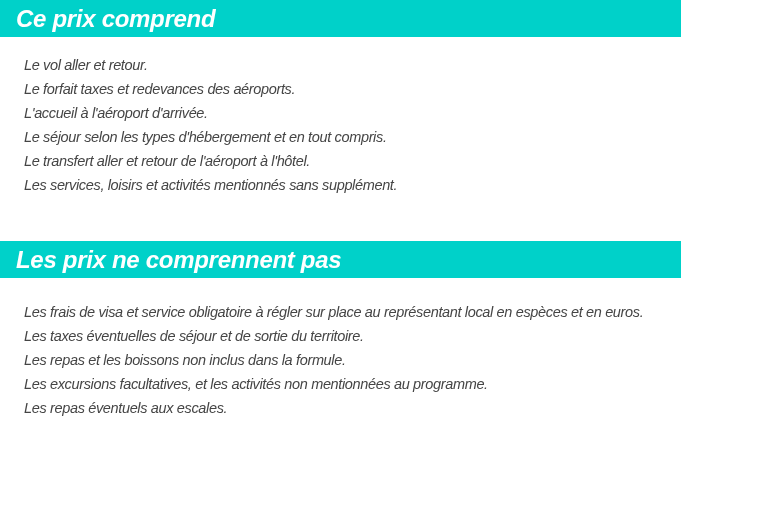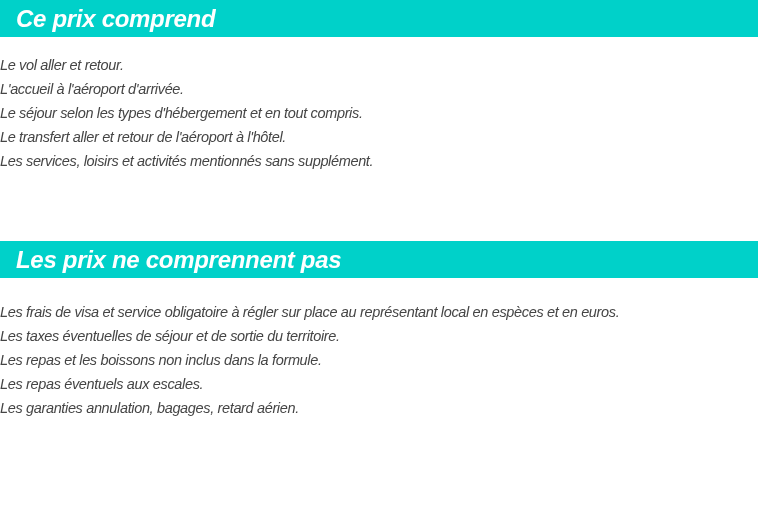--- a/index.html
+++ b/index.html
@@ -10,21 +10,21 @@
     body {
       width: 758px;
       height: 532px;
       overflow: hidden;
       position: relative;
       font-family: "Liberation Sans", "DejaVu Sans", sans-serif;
     }
     .section-header {
       position: absolute;
       left: 0;
-      width: 758px;
+      width: 681px;
       height: 37px;
       background: #00d1c9;
       box-sizing: border-box;
       padding-left: 16px;
       display: flex;
       align-items: center;
     }
     .section-title {
       color: #ffffff;
       font-style: italic;
@@ -46,40 +46,42 @@
     #list-included { top: 53px; }
     #list-excluded { top: 300px; }
     .item-list li {
       height: 24px;
       line-height: 24px;
       font-size: 14.5px;
       font-style: italic;
       color: #454545;
       white-space: nowrap;
       letter-spacing: -0.35px;
+      margin-left: 24px;
     }
   </style>
 </head>
 <body>
 
 <div class="section-header" id="header-included">
   <span class="section-title">Ce prix comprend</span>
 </div>
 
 <ul class="item-list" id="list-included">
   <li>Le vol aller et retour.</li>
+  <li>Le forfait taxes et redevances des aéroports.</li>
   <li>L'accueil à l'aéroport d'arrivée.</li>
   <li>Le séjour selon les types d'hébergement et en tout compris.</li>
   <li>Le transfert aller et retour de l'aéroport à l'hôtel.</li>
   <li>Les services, loisirs et activités mentionnés sans supplément.</li>
 </ul>
 
 <div class="section-header" id="header-excluded">
   <span class="section-title">Les prix ne comprennent pas</span>
 </div>
 
 <ul class="item-list" id="list-excluded">
   <li>Les frais de visa et service obligatoire à régler sur place au représentant local en espèces et en euros.</li>
   <li>Les taxes éventuelles de séjour et de sortie du territoire.</li>
   <li>Les repas et les boissons non inclus dans la formule.</li>
+  <li>Les excursions facultatives, et les activités non mentionnées au programme.</li>
   <li>Les repas éventuels aux escales.</li>
-  <li>Les garanties annulation, bagages, retard aérien.</li>
 </ul>
 
 </body></html>

